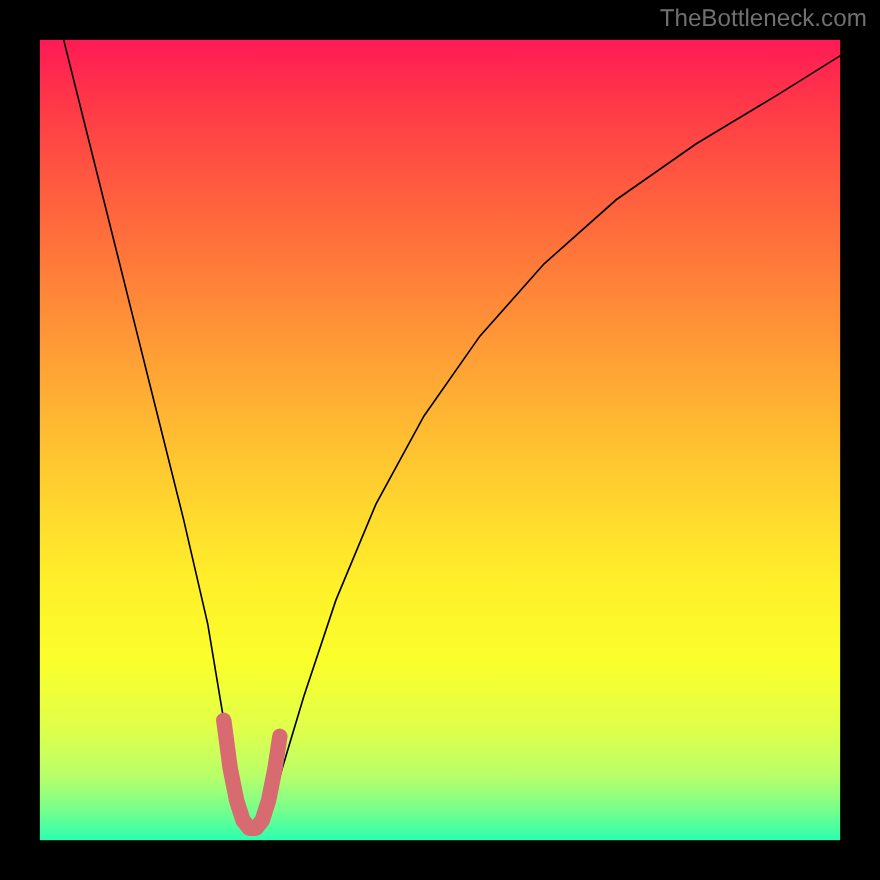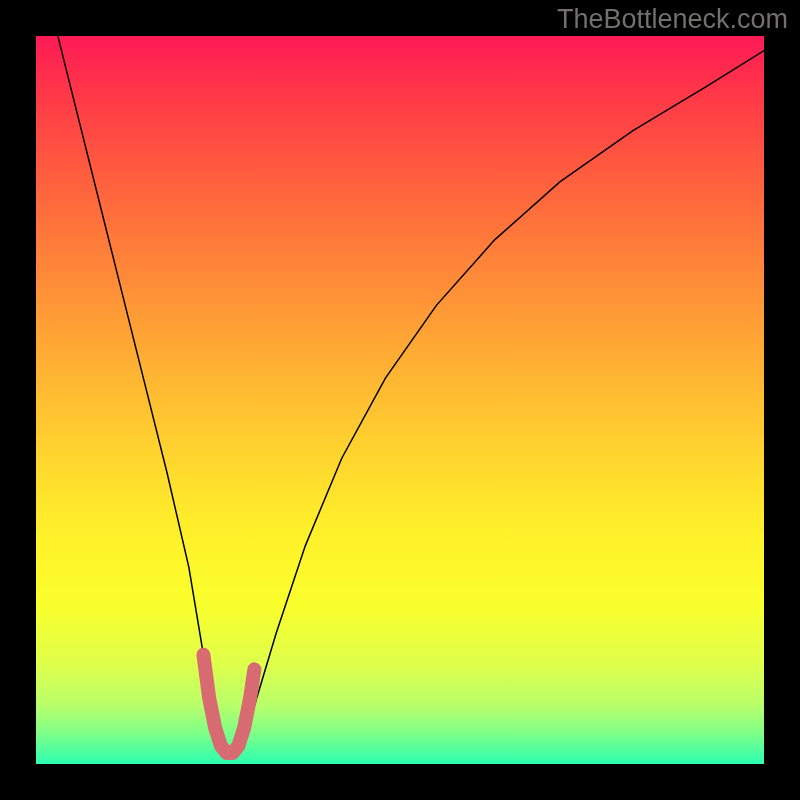--- a/index.html
+++ b/index.html
@@ -8,21 +8,21 @@
     width: 800px;
     height: 800px;
     background: #000;
     position: relative;
     font-family: Arial, sans-serif;
   }
   .watermark {
     position: absolute;
     top: 4px;
     right: 12px;
-    font-size: 27px;
+    font-size: 22px;
     color: #71706e;
     font-weight: 400;
     z-index: 10;
   }
   .plot-area {
     position: absolute;
     left: 36px;
     top: 36px;
     width: 728px;
     height: 728px;

